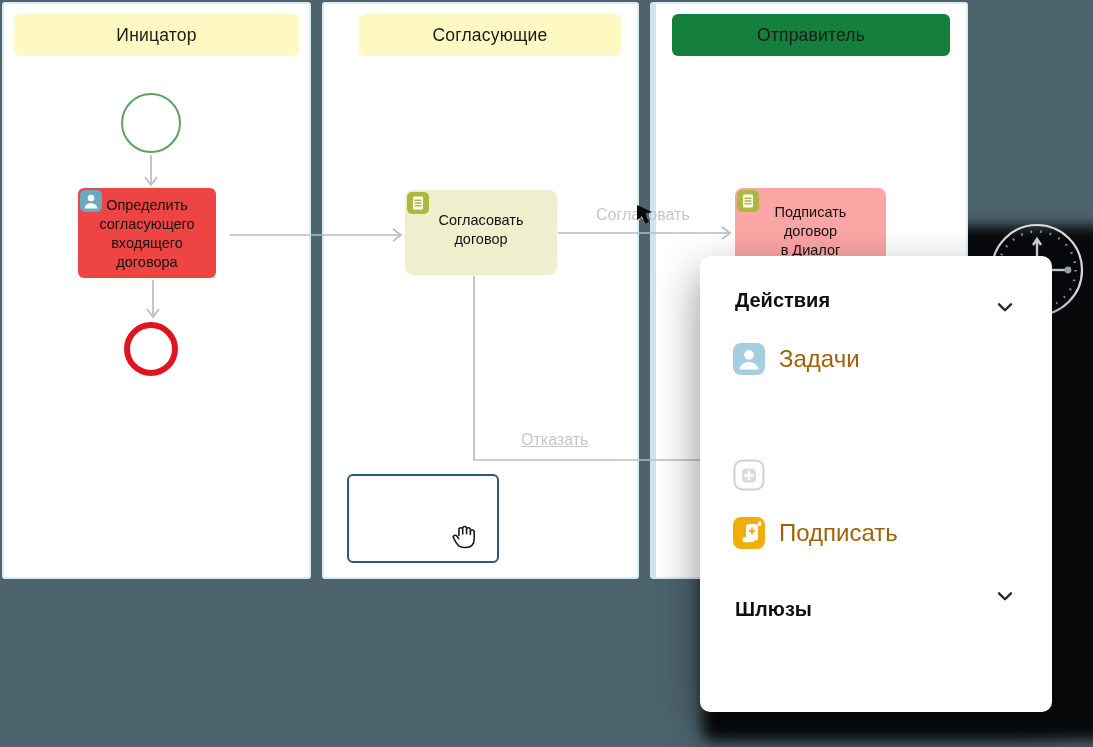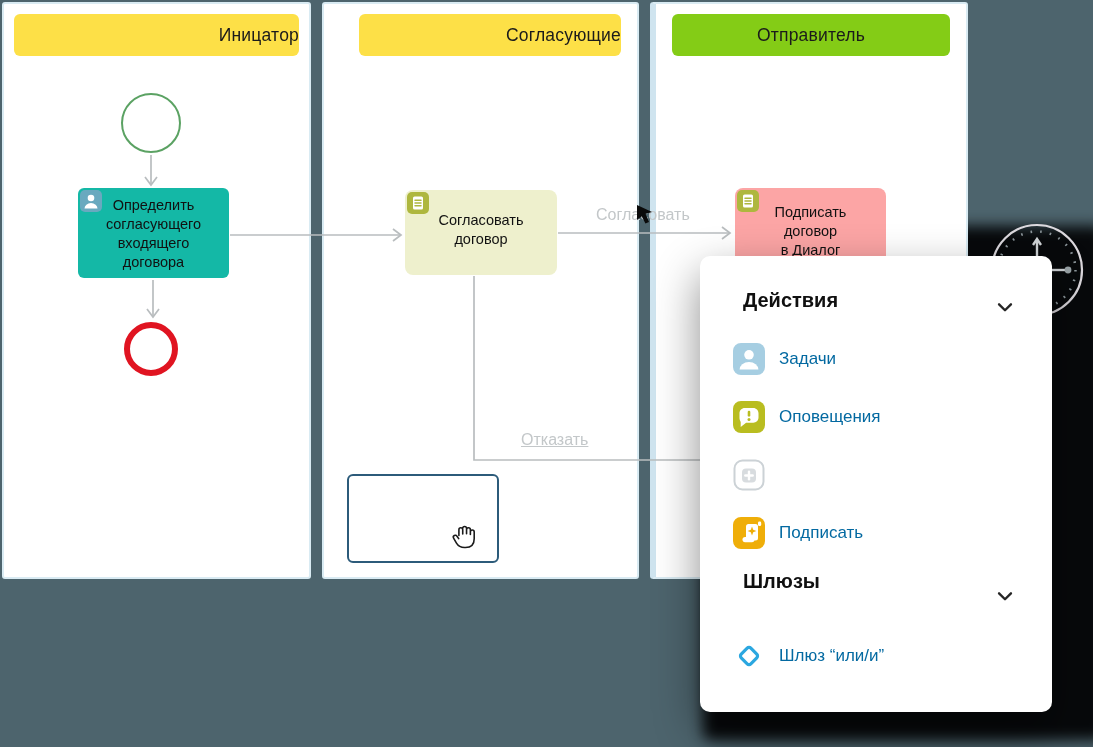--- a/index.html
+++ b/index.html
@@ -25,38 +25,38 @@
   }
   .lane1{left:2px;width:309px;}
   .lane2{left:322px;width:317px;padding-left:19px;}
   .lane3{left:650px;width:318px;border-left:6px solid #cfe4ef;}
   .lane-header{
     margin:10px 16px 0 16px;height:42px;border-radius:6px;
     display:flex;align-items:center;justify-content:center;
     font-size:17.5px;color:#1b1b1b;letter-spacing:.2px;
   }
   .lane1 .lane-header{margin:10px 10px 0 10px;}
-  .hdr-green{background:#fde047;justify-content:flex-end;}
-  .hdr-gray{background:#84cc16;}
+  .hdr-green{background:#fef9c3;}
+  .hdr-gray{background:#15803d;}
 
   
   .start-event{
     position:absolute;left:121px;top:93px;width:60px;height:60px;
     border:2.5px solid #5ba263;border-radius:50%;background:#fff;box-sizing:border-box;
   }
   .end-event{
     position:absolute;left:124px;top:322px;width:54px;height:54px;
     border:6px solid #e01421;border-radius:50%;background:#fff;box-sizing:border-box;
   }
   .task{
     position:absolute;box-sizing:border-box;
     display:flex;align-items:flex-start;justify-content:center;text-align:center;
   }
   .task-label{white-space:pre-line;font-size:14.5px;line-height:19px;color:#111;}
-  .task-blue{left:78px;top:188px;width:151px;height:90px;background:#14b8a6;border-radius:6px;padding-top:8px;}
+  .task-blue{left:78px;top:188px;width:138px;height:90px;background:#ef4444;border-radius:6px;padding-top:8px;}
   .task-yellow1{left:405px;top:190px;width:152px;height:85px;background:#eef0cd;border-radius:8px;padding-top:21px;}
   .task-yellow2{left:735px;top:188px;width:151px;height:84px;background:#fca5a5;border-radius:8px;padding-top:15px;}
   .node-badge{
     position:absolute;left:2px;top:2px;width:22px;height:22px;border-radius:5px;
     display:flex;align-items:center;justify-content:center;
   }
   .badge-user{background:#69a9bf;}
   .badge-doc{background:#aeb73e;}
 
   .ghost-rect{
@@ -71,33 +71,33 @@
   .lbl-reject{left:521px;top:431px;text-decoration:underline;}
   .cursor-blob{position:absolute;left:633px;top:203px;}
   .hand-cursor{position:absolute;left:447px;top:519px;}
 
   
   .popup{
     position:absolute;left:700px;top:256px;width:352px;height:456px;
     background:#fff;border-radius:10px;box-shadow:0 18px 45px rgba(0,0,0,.45);
   }
   .menu-heading{
-    position:absolute;left:35px;font-size:20px;font-weight:bold;color:#101010;margin-left:8px;
+    position:absolute;left:35px;font-size:20px;font-weight:bold;color:#101010;
   }
   .menu-chevron{position:absolute;left:292px;}
   .menu-item{position:absolute;left:33px;display:flex;align-items:center;}
   .menu-icon{
     width:32px;height:32px;border-radius:8px;margin-right:14px;flex:0 0 32px;
     display:flex;align-items:center;justify-content:center;
   }
   .mi-user{background:#a6cee2;}
   .mi-alert{background:#b9bd20;}
   .mi-scenario{background:#efae09;}
   .mi-plain{background:#fff;}
-  .menu-label{font-size:17px;color:#0369a1;}
+  .menu-label{font-size:24px;color:#a16207;}
 </style>
 </head>
 <body>
 
 <div class="stage">
 
   <div class="shadow-blob"></div>
   <svg class="clock" width="104" height="104" viewBox="0 0 104 104">
     <circle cx="52" cy="52" r="45" fill="none" stroke="#dcd9de" stroke-width="2.2"></circle>
     <circle cx="52" cy="52" r="38.5" fill="none" stroke="#8d979c" stroke-width="2.5" stroke-dasharray="1.6 8.1"></circle>
@@ -206,30 +206,20 @@
     <div class="menu-item" style="top:87px;">
       <span class="menu-icon mi-user">
         <svg width="32" height="32" viewBox="0 0 32 32">
           <circle cx="16" cy="11.8" r="4.8" fill="#fff"></circle>
           <path d="M6.6 26.5a9.4 7.6 0 0 1 18.8 0z" fill="#fff"></path>
         </svg>
       </span>
       <span class="menu-label">Задачи</span>
     </div>
 
-    <div class="menu-item" style="top:145px;">
-      <span class="menu-icon mi-alert">
-        <svg width="32" height="32" viewBox="0 0 32 32">
-          <path d="M6.5 12.2c0-2.9 2.3-5.2 5.2-5.2h8.6c2.9 0 5.2 2.3 5.2 5.2v4.3c0 2.9-2.3 5.2-5.2 5.2h-7.2l-5.4 4.4v-5.2c-.8-1.2-1.2-2.3-1.2-3.6z" fill="#fff"></path>
-          <rect x="14.7" y="9.8" width="2.6" height="5.8" rx="1.2" fill="#b9bd20"></rect>
-          <circle cx="16" cy="18.6" r="1.5" fill="#b9bd20"></circle>
-        </svg>
-      </span>
-      <span class="menu-label">Оповещения</span>
-    </div>
 
     <div class="menu-item" style="top:203px;">
       <span class="menu-icon mi-plain">
         <svg width="32" height="32" viewBox="0 0 32 32">
           <rect x="1.5" y="1.5" width="29" height="29" rx="8" fill="#fff" stroke="#ccd2d6" stroke-width="2"></rect>
           <rect x="9" y="9.5" width="14" height="14" rx="4" fill="#d8dcdf"></rect>
           <g stroke="#fff" stroke-width="2.4" stroke-linecap="round">
             <line x1="16" y1="12.8" x2="16" y2="20.2"></line>
             <line x1="12.3" y1="16.5" x2="19.7" y2="16.5"></line>
           </g>
@@ -242,28 +232,20 @@
         <svg width="32" height="32" viewBox="0 0 32 32">
           <rect x="25" y="4.5" width="3.2" height="4.6" rx="1.4" fill="#fff"></rect>
           <rect x="13" y="7" width="12" height="16.5" rx="2.5" fill="#fff"></rect>
           <rect x="9.5" y="20" width="12" height="5.2" rx="2.6" fill="#fff"></rect>
           <path d="M19 9.6l1.2 3.2 3.2 1.2-3.2 1.2-1.2 3.2-1.2-3.2-3.2-1.2 3.2-1.2z" fill="#efae09"></path>
         </svg>
       </span>
       <span class="menu-label">Подписать</span>
     </div>
 
-    <div class="menu-heading" style="top:314px;">Шлюзы</div>
+    <div class="menu-heading" style="top:342px;">Шлюзы</div>
     <svg class="menu-chevron" style="top:327px;" width="26" height="26" viewBox="0 0 24 24">
       <path d="M6.5 9.5l5.5 5.5 5.5-5.5" fill="none" stroke="#262626" stroke-width="2.2" stroke-linecap="round" stroke-linejoin="round"></path>
     </svg>
 
-    <div class="menu-item" style="top:384px;">
-      <span class="menu-icon mi-plain">
-        <svg width="32" height="32" viewBox="0 0 32 32">
-          <rect x="9.2" y="9.2" width="13.6" height="13.6" rx="2.6" transform="rotate(45 16 16)" fill="#fff" stroke="#2ba7e0" stroke-width="3.2"></rect>
-        </svg>
-      </span>
-      <span class="menu-label">Шлюз “или/и”</span>
-    </div>
 
   </div>
 </div>
 
 </body></html>

